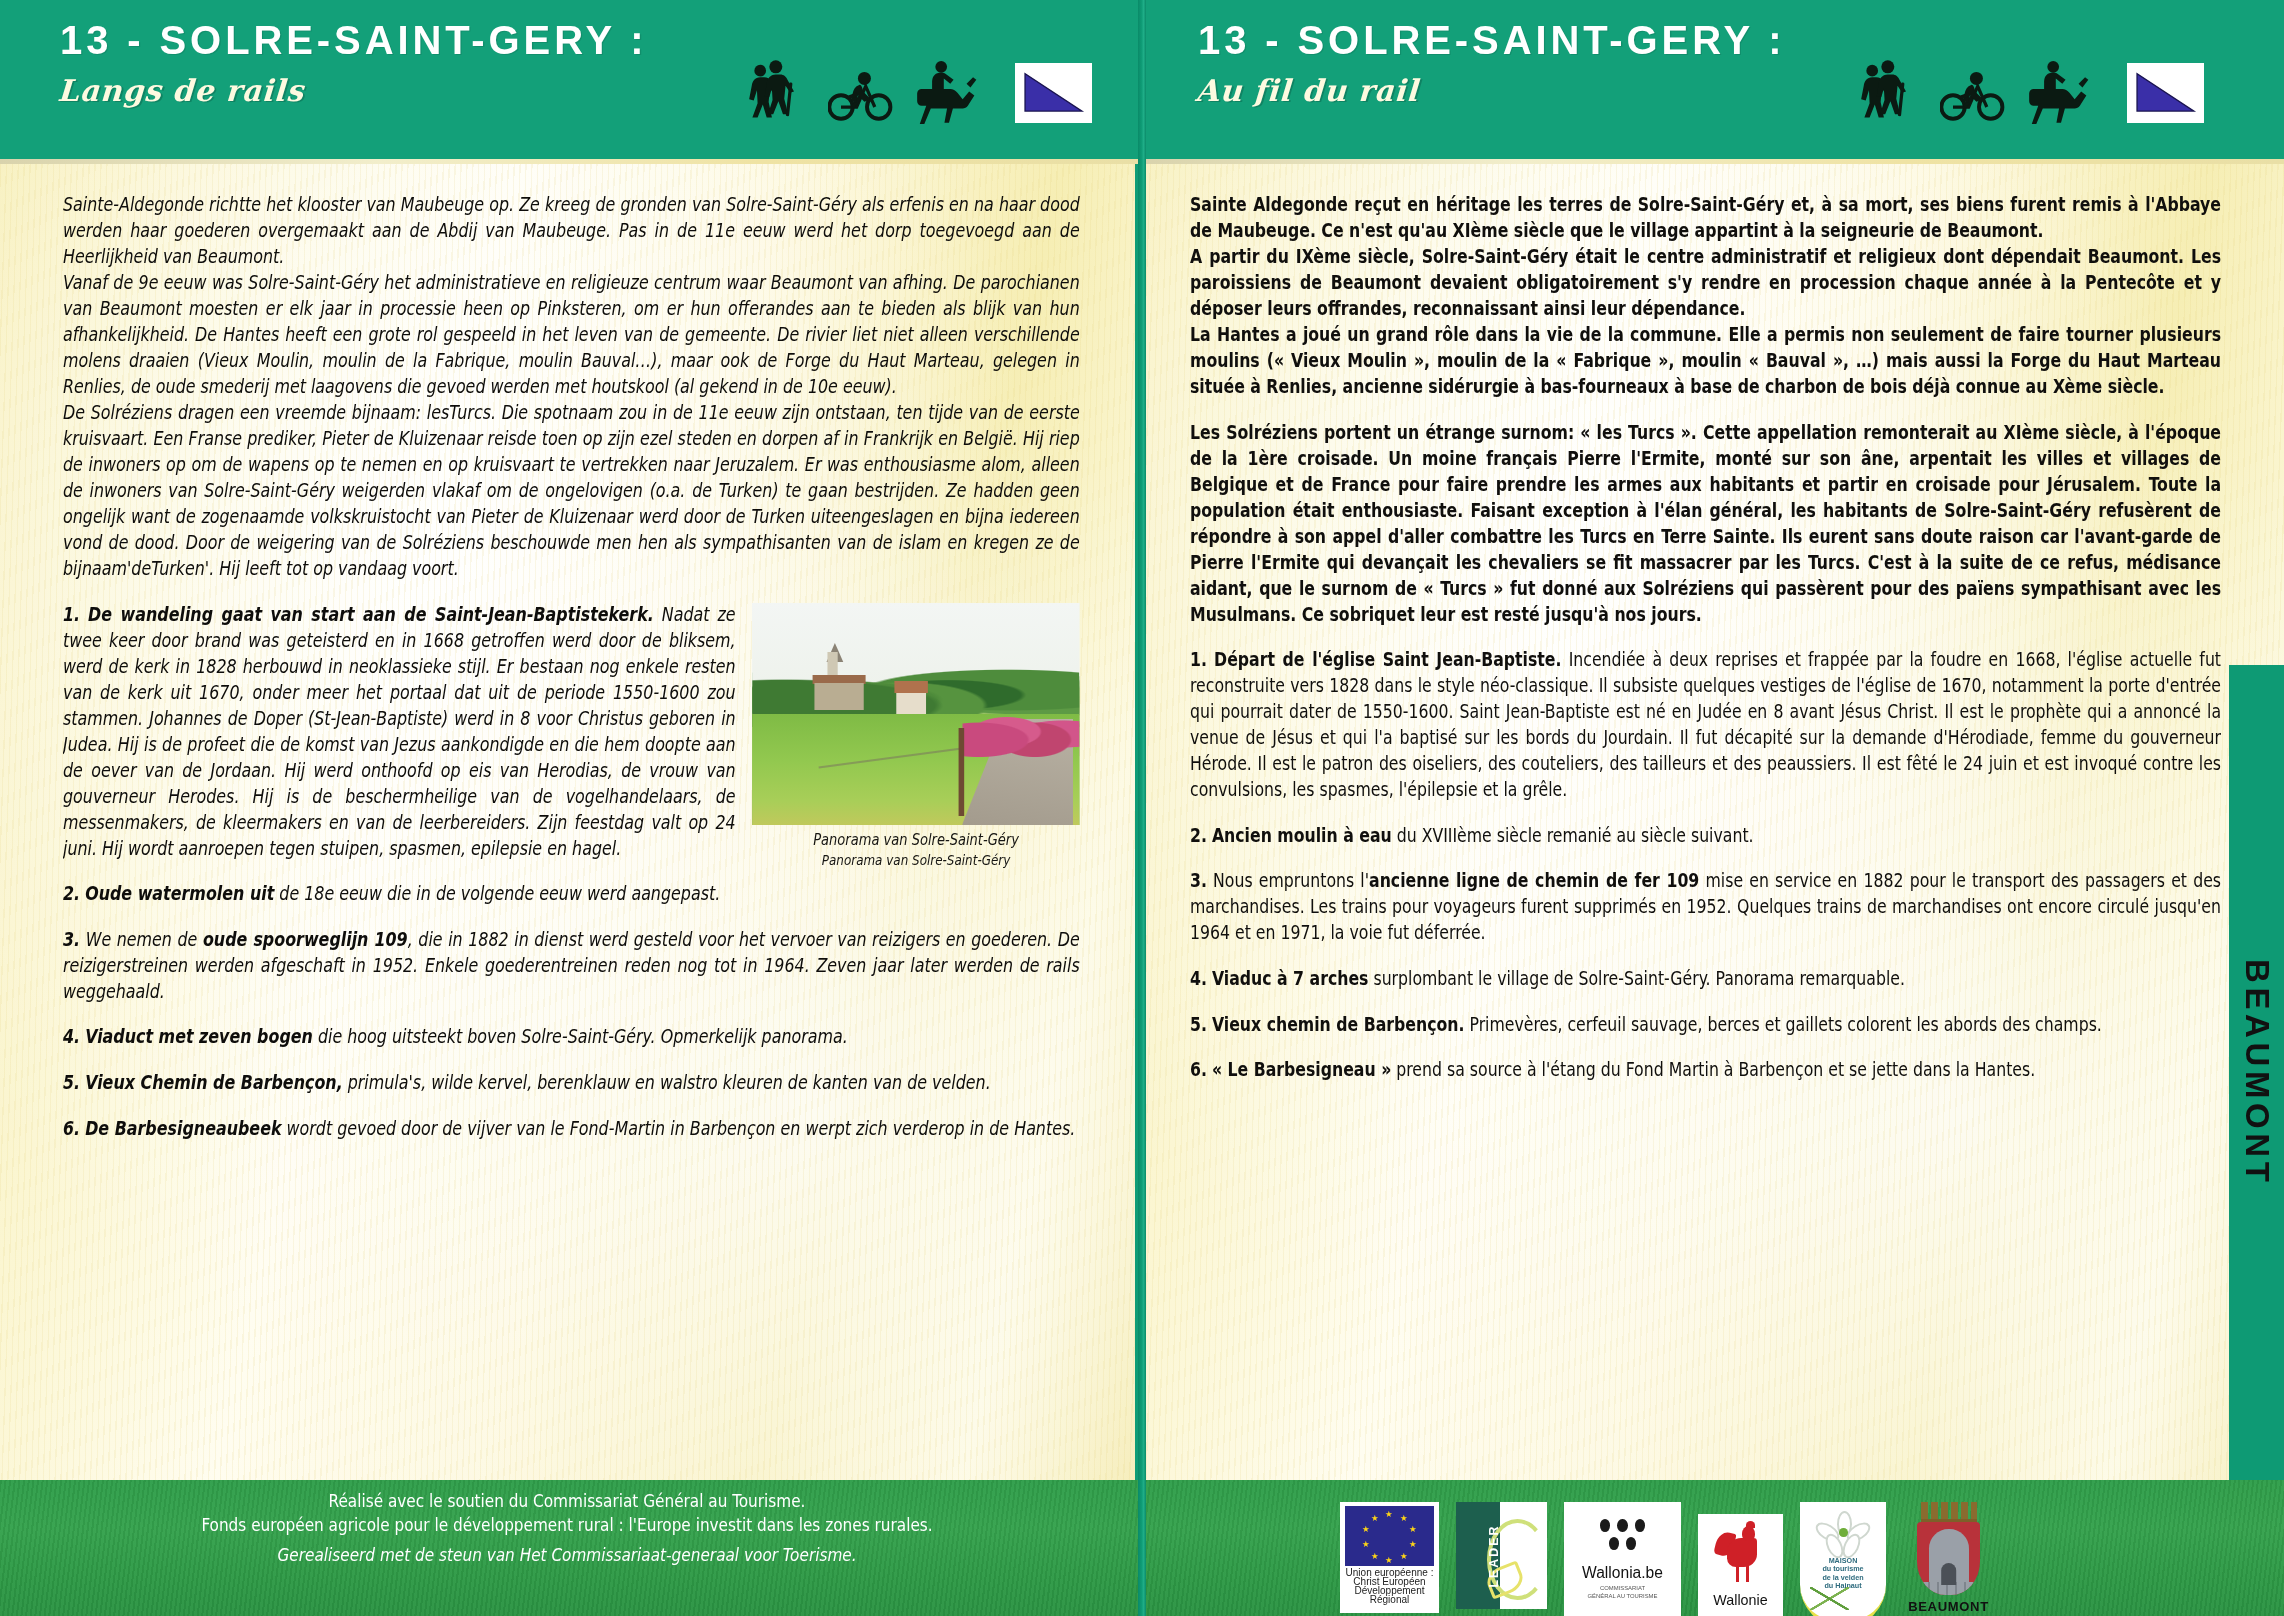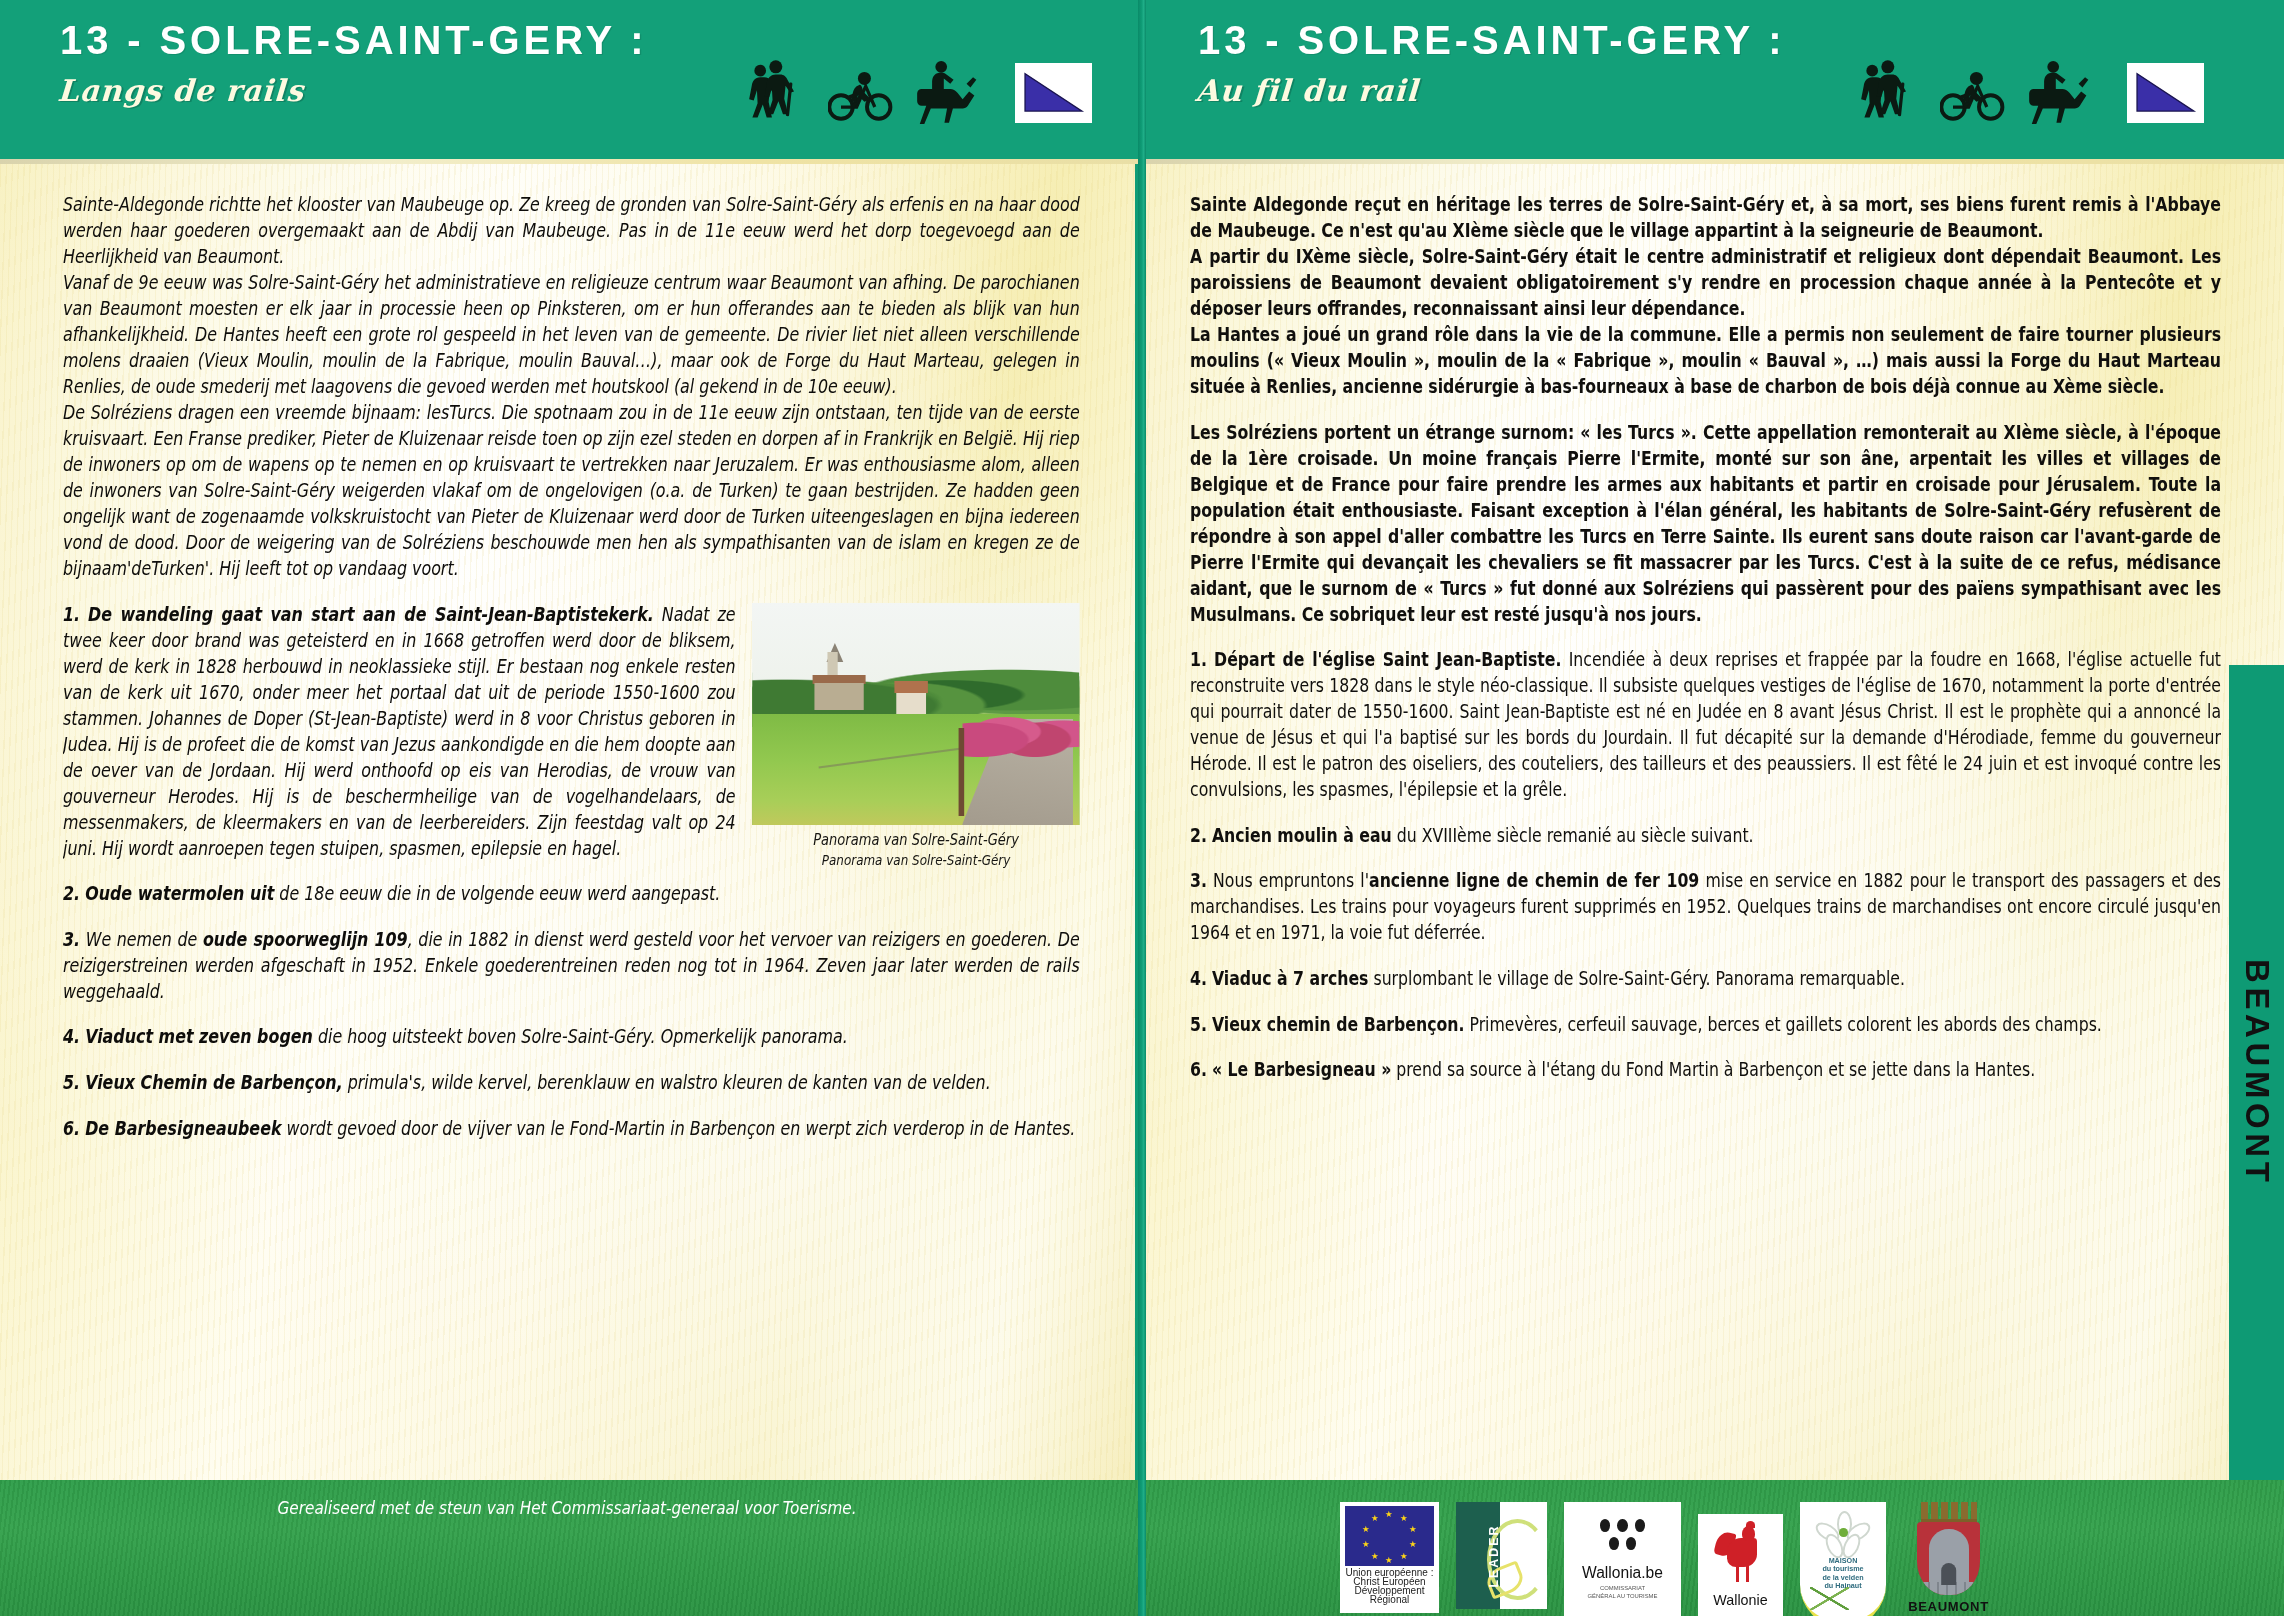--- a/index.html
+++ b/index.html
@@ -409,20 +409,22 @@
 
         </div>
       </div>
     </div>
   </div>
 
   <div class="gutter"></div>
 
   <div class="footer">
     <div class="foot-text">
+      <div class="ft-fr">Réalisé avec le soutien du Commissariat Général au Tourisme.</div>
+      <div class="ft-fr">Fonds européen agricole pour le développement rural : l'Europe investit dans les zones rurales.</div>
       <div class="ft-nl">Gerealiseerd met de steun van Het Commissariaat-generaal voor Toerisme.</div>
     </div>
 
     <div class="logos">
 
       <div class="logo lg-eu">
         <div class="eu-flag">
           <span class="eu-star" style="left:40px;top:3.9px">★</span>
           <span class="eu-star" style="left:55px;top:7.8px">★</span>
           <span class="eu-star" style="left:64px;top:19.6px">★</span>

